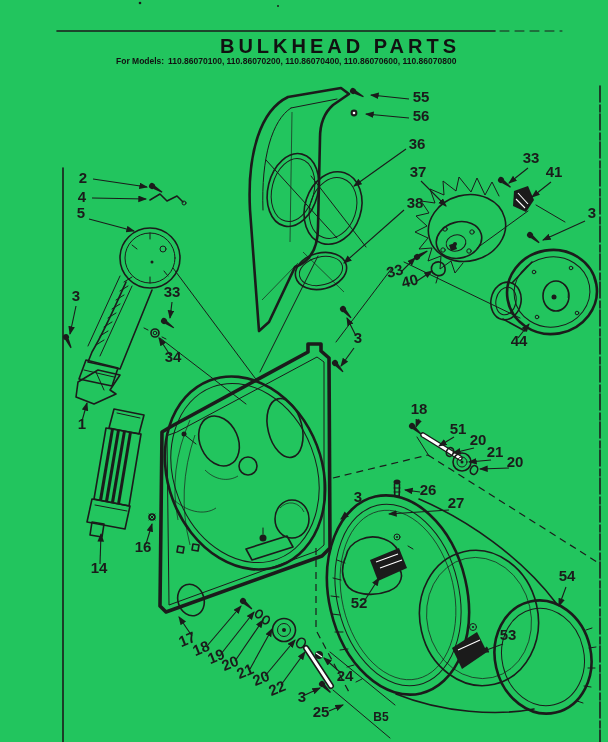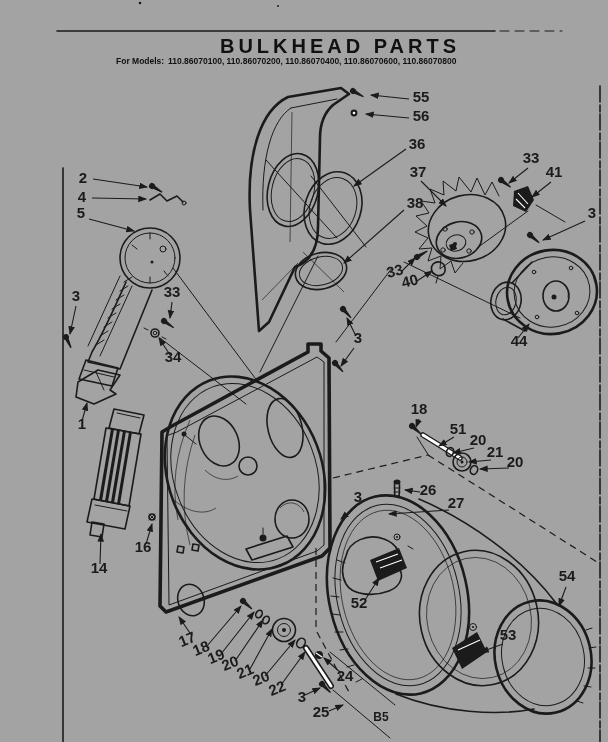--- a/index.html
+++ b/index.html
@@ -1,16 +1,16 @@
 <!DOCTYPE html>
 <html><head>
 <meta charset="utf-8">
 <style>
   html,body{margin:0;padding:0;background:#ffffff;}
-  .page{position:relative;width:608px;height:742px;background:#a3a3a3;overflow:hidden;
+  .page{position:relative;width:608px;height:742px;background:#22c55e;overflow:hidden;
         font-family:"Liberation Sans",sans-serif;}
   svg{position:absolute;inset:0;}
   svg *{vector-effect:none;}
   .ln{stroke:#1b1b1b;fill:none;stroke-width:1.6;stroke-linecap:round;stroke-linejoin:round;}
   .thin{stroke:#1b1b1b;fill:none;stroke-width:1;stroke-linecap:round;}
   .lite{stroke:#1b1b1b;fill:none;stroke-width:.8;opacity:.85;}
   .thick{stroke:#1b1b1b;fill:none;stroke-width:2.6;stroke-linejoin:round;}
   .xthick{stroke:#1b1b1b;fill:none;stroke-width:3.6;stroke-linejoin:round;}
   .fillink{fill:#1b1b1b;stroke:none;}
   .wht{stroke:#ffffff;fill:none;stroke-width:1.1;}

